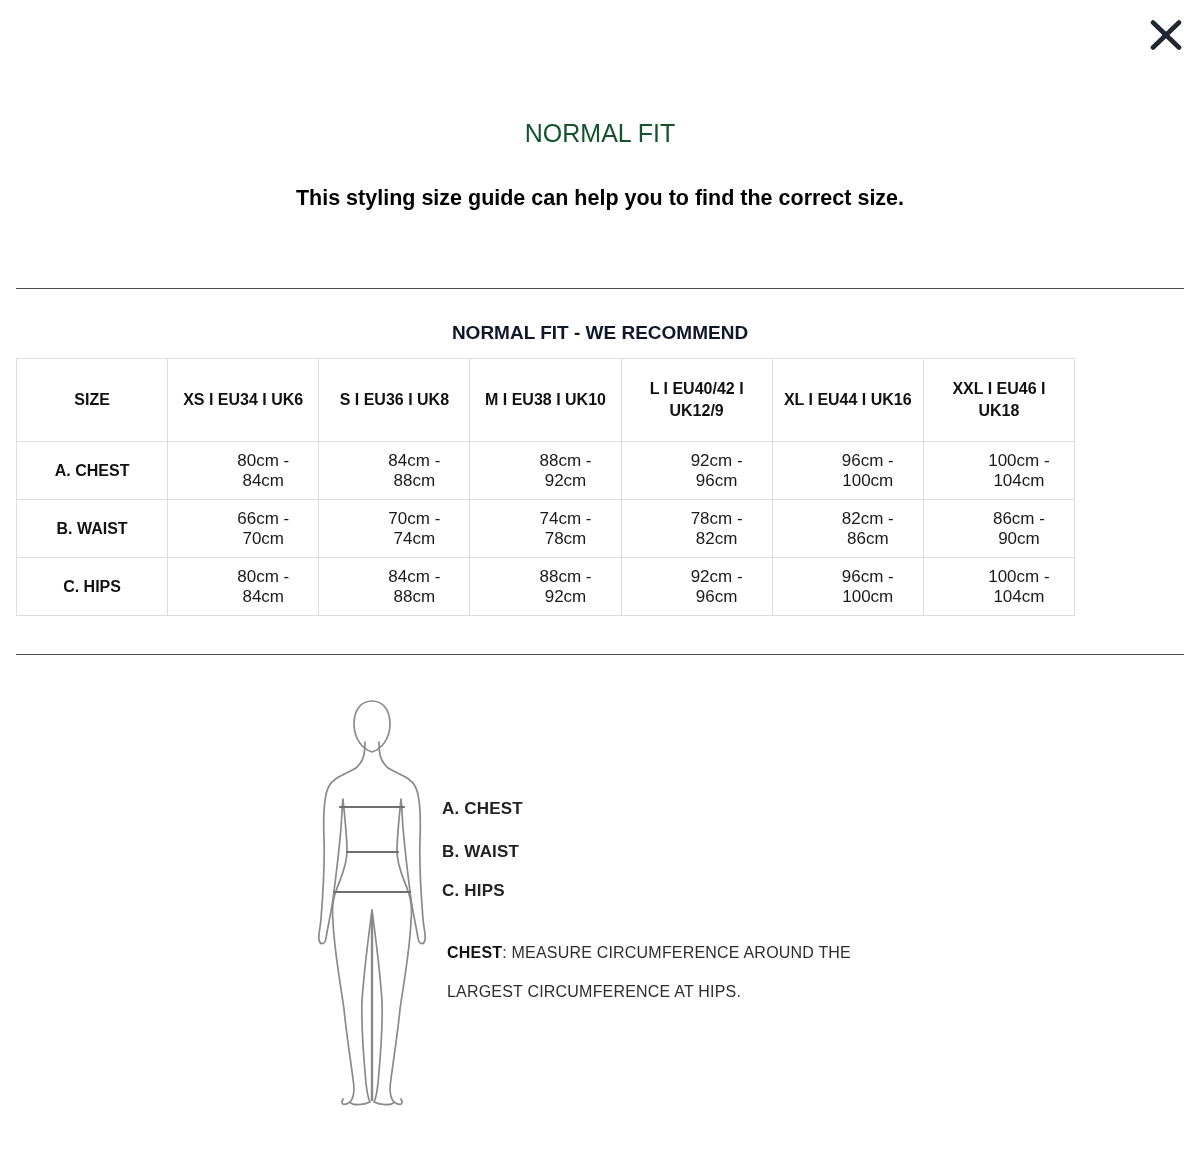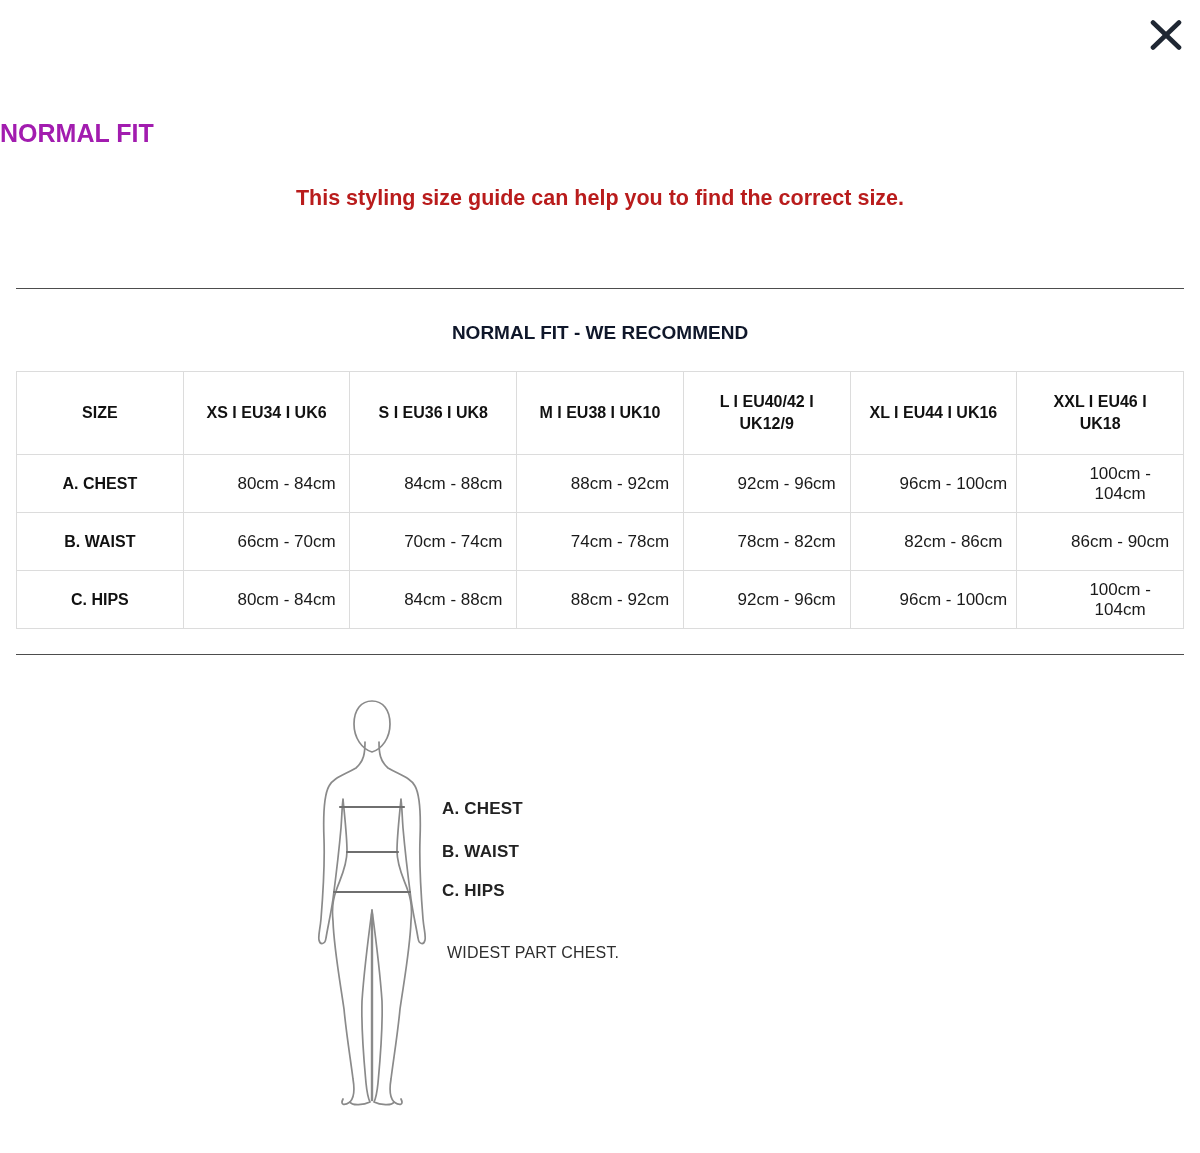--- a/index.html
+++ b/index.html
@@ -12,41 +12,41 @@
     overflow:hidden;
   }
   .close-btn {
     position:absolute; top:16px; right:15px;
     width:38px; height:38px;
     background:none; border:none; cursor:pointer;
     display:flex; align-items:center; justify-content:center;
   }
   .page-title {
     position:absolute; top:118px; left:0; width:100%;
-    font-size:25px; line-height:30px; font-weight:700;
-    color:#a21caf;
+    text-align:center; font-size:25px; line-height:30px; font-weight:400;
+    color:#14532d;
   }
   .subtitle {
     position:absolute; top:178px; left:0; width:100%;
     text-align:center; font-size:21.5px; line-height:40px; font-weight:700;
-    color:#b91c1c;
+    color:#000000;
   }
   .divider {
     position:absolute; left:16px; right:16px;
     border-top:1px solid #4d4d4d; height:0;
   }
   .divider-1 { top:288px; }
   .divider-2 { top:654px; }
   .section-title {
     position:absolute; top:321px; left:0; width:100%;
     text-align:center; font-size:19px; line-height:23px; font-weight:700;
     color:#0f172a;
   }
   .size-table {
-    position:absolute; top:371px; left:16px; width:1168px;
+    position:absolute; top:358px; left:16px; width:1059px;
     border-collapse:collapse; table-layout:fixed;
   }
   .size-table th, .size-table td {
     border:1px solid #dcdcdc;
     text-align:center; vertical-align:middle;
     padding:0 8px;
   }
   .size-table thead th {
     height:83px; font-size:16px; font-weight:700; line-height:22px; color:#111;
   }
@@ -169,18 +169,19 @@
       <line x1="34" y1="202" x2="110" y2="202"></line>
     </g>
   </svg>
 
   <div class="figure-label a">A. CHEST</div>
   <div class="figure-label b">B. WAIST</div>
   <div class="figure-label c">C. HIPS</div>
 
   <div class="instructions">
     <div class="inst">
-      <div>WIDEST PART CHEST.</div>
+      <div><strong>CHEST</strong><span>: MEASURE CIRCUMFERENCE AROUND THE</span></div>
     </div>
     <div class="inst">
+      <div>LARGEST CIRCUMFERENCE AT HIPS.</div>
     </div>
   </div>
 </div>
 
 </body></html>

